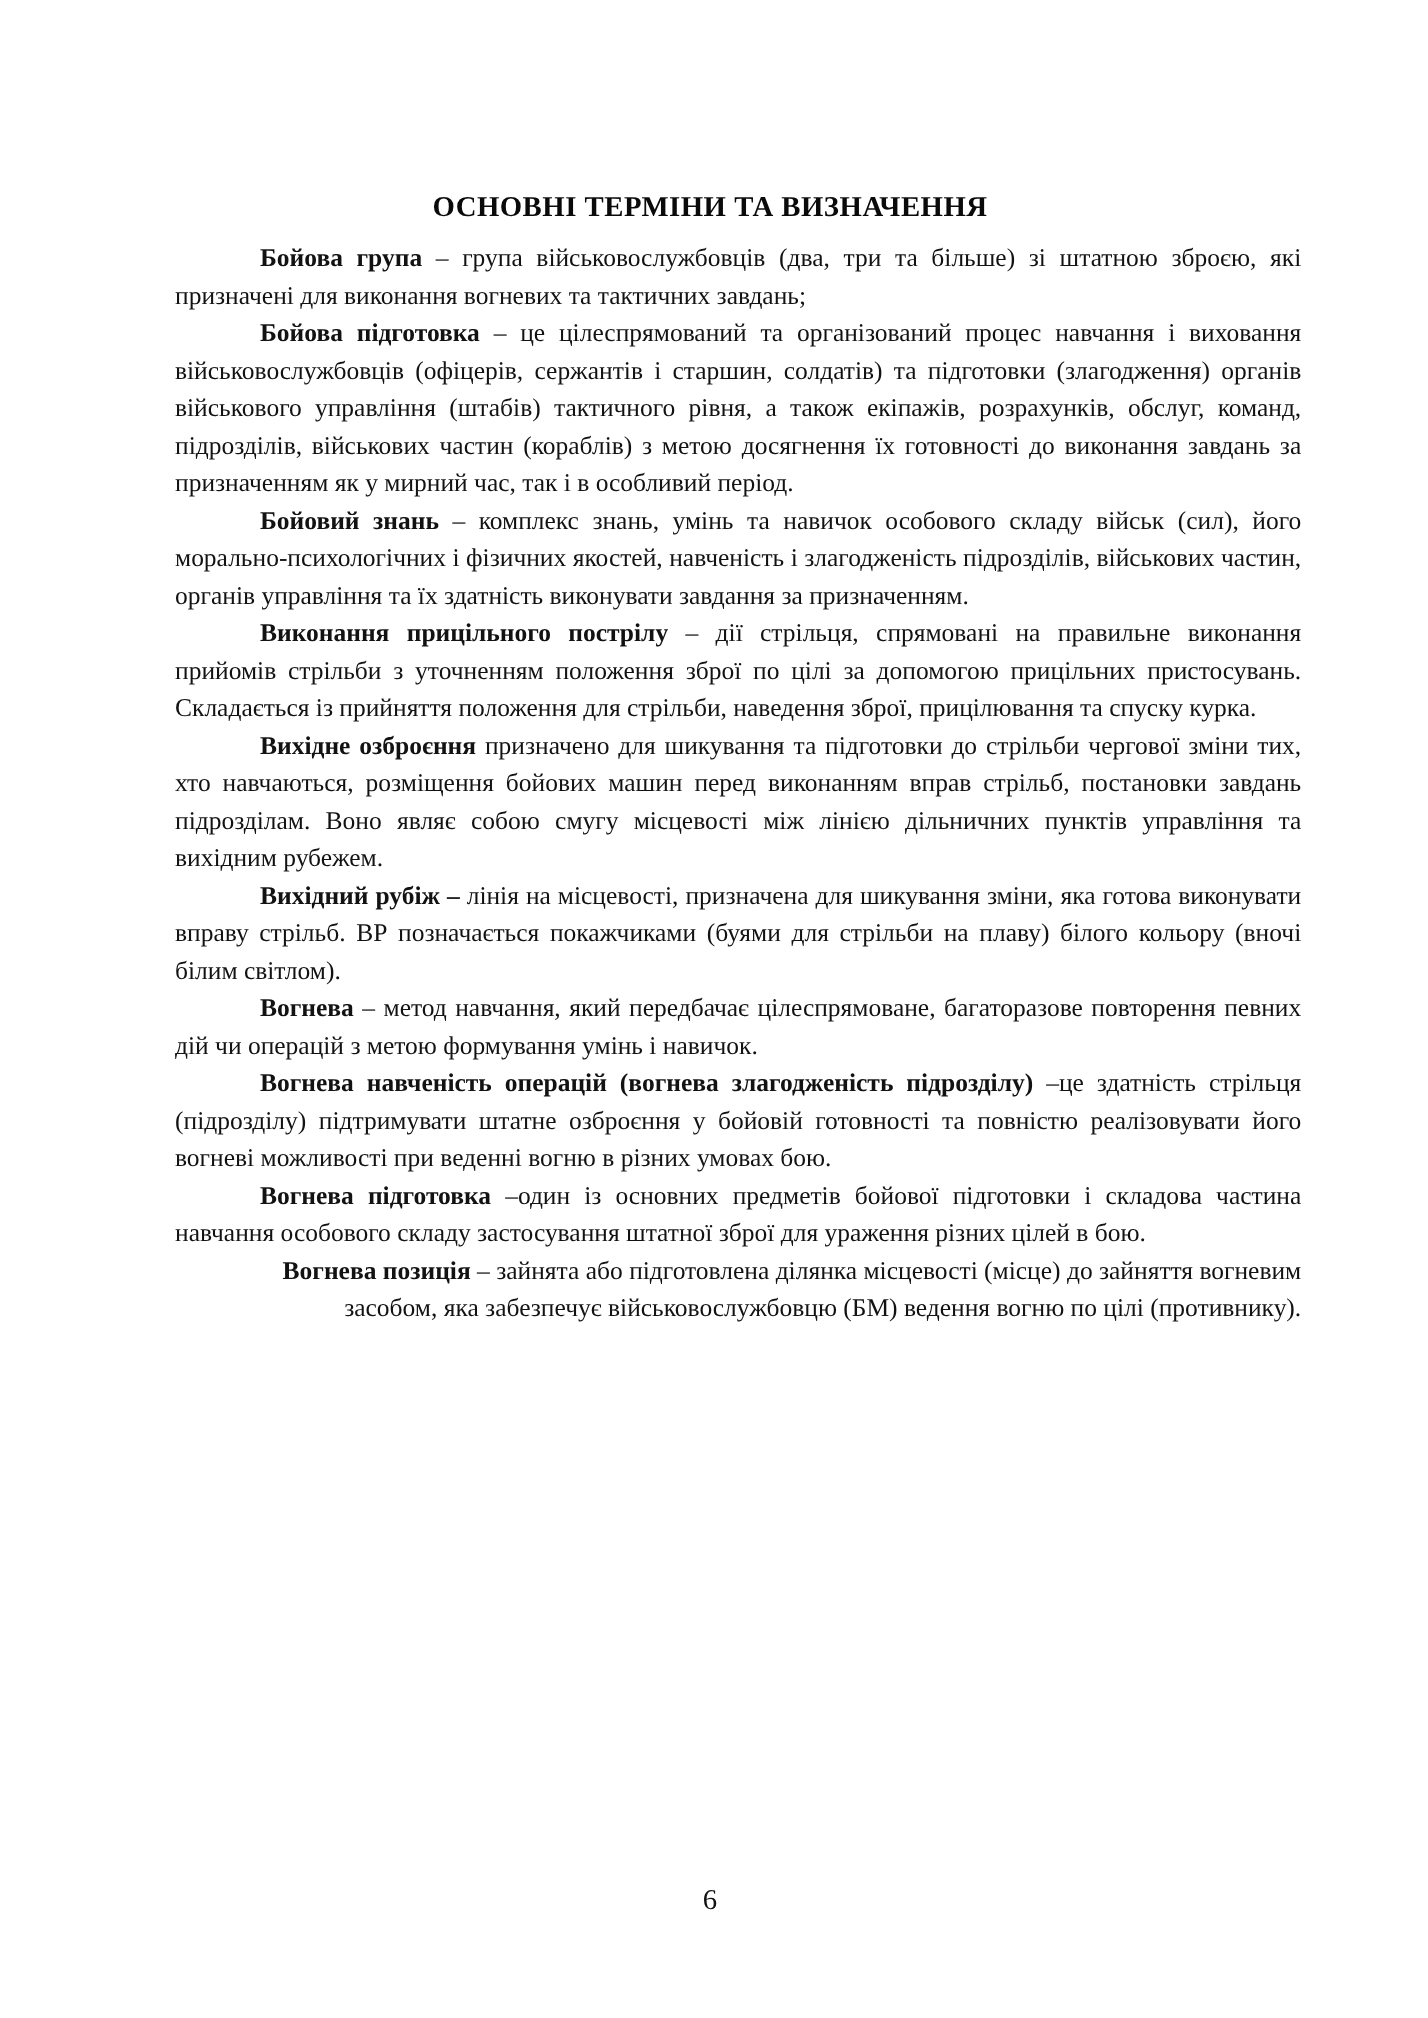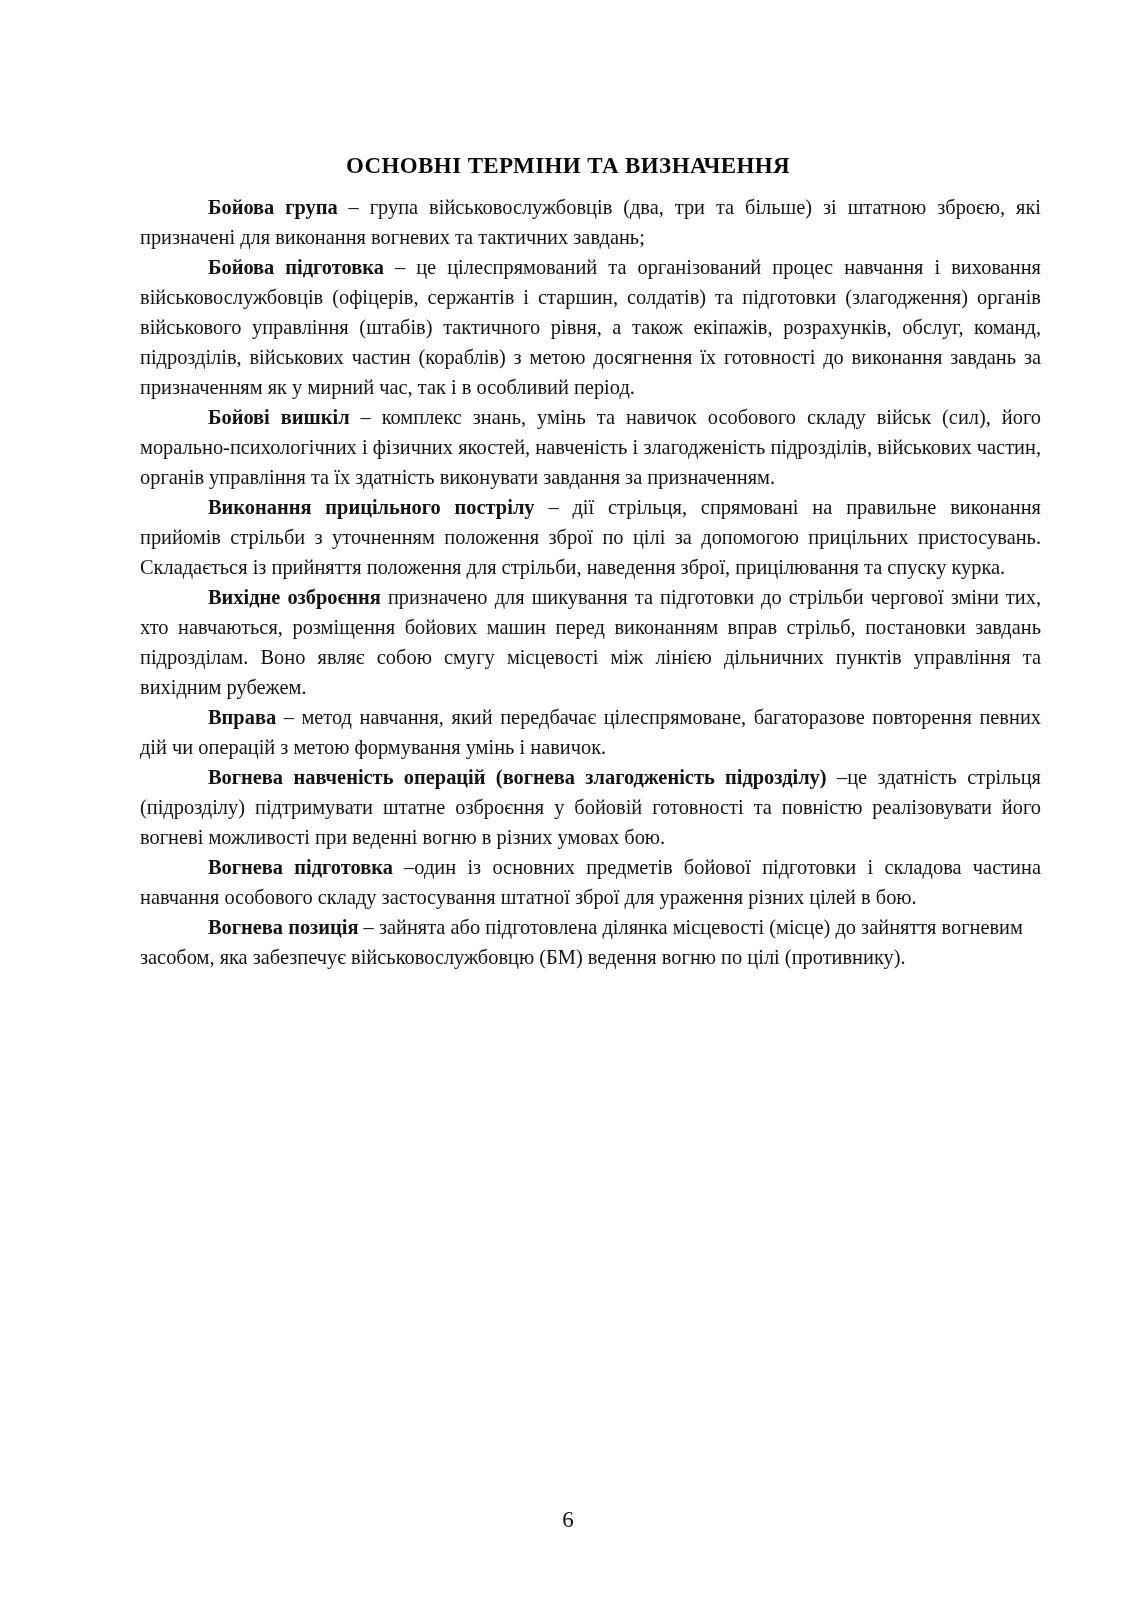--- a/index.html
+++ b/index.html
@@ -42,21 +42,21 @@
     font-size: 20.4px;
     line-height: 30px;
     text-align: justify;
     text-justify: inter-word;
     text-indent: 68px;
     color: #121212;
     hyphens: none;
     -webkit-hyphens: none;
   }
   p.para:last-child {
-    text-align: left;
+    text-align: right;
   }
   .term {
     font-weight: bold;
   }
   .page-number {
     position: absolute;
     left: 118px;
     top: 1505px;
     width: 900px;
     text-align: center;
@@ -78,34 +78,37 @@
       <span class="term">Бойова група</span><span> – група військовослужбовців (два, три та більше) зі штатною зброєю, які призначені для виконання вогневих та тактичних завдань;</span>
     </p>
 
     <p class="para">
       <span class="term">Бойова підготовка</span><span> – це цілеспрямований та організований процес навчання і виховання військовослужбовців (офіцерів, сержантів і старшин, солдатів) та підготовки (злагодження) органів військового управління (штабів) тактичного рівня, а також екіпажів, розрахунків, обслуг, команд, підрозділів, військових частин (кораблів) з метою досягнення їх готовності до виконання завдань за призначенням як у мирний час, так і в особливий період.</span>
     </p>
 
 
 
     <p class="para">
-      <span class="term">Бойові вишкіл</span><span> – комплекс знань, умінь та навичок особового складу військ (сил), його морально-психологічних і фізичних якостей, навченість і злагодженість підрозділів, військових частин, органів управління та їх здатність виконувати завдання за призначенням.</span>
+      <span class="term">Бойовий знань</span><span> – комплекс знань, умінь та навичок особового складу військ (сил), його морально-психологічних і фізичних якостей, навченість і злагодженість підрозділів, військових частин, органів управління та їх здатність виконувати завдання за призначенням.</span>
     </p>
 
     <p class="para">
       <span class="term">Виконання прицільного пострілу</span><span> – дії стрільця, спрямовані на правильне виконання прийомів стрільби з уточненням положення зброї по цілі за допомогою прицільних пристосувань. Складається із прийняття положення для стрільби, наведення зброї, прицілювання та спуску курка.</span>
     </p>
 
     <p class="para">
       <span class="term">Вихідне озброєння</span><span> призначено для шикування  та підготовки до стрільби чергової зміни тих, хто навчаються, розміщення бойових машин перед виконанням вправ стрільб, постановки завдань підрозділам. Воно являє собою смугу місцевості між лінією дільничних пунктів управління та вихідним рубежем.</span>
     </p>
 
+    <p class="para">
+      <span class="term">Вихідний рубіж –</span><span>  лінія на місцевості, призначена для шикування зміни, яка готова виконувати вправу стрільб. ВР позначається покажчиками (буями для стрільби на плаву) білого кольору (вночі білим світлом).</span>
+    </p>
 
     <p class="para">
-      <span class="term">Вправа</span><span> – метод навчання, який передбачає цілеспрямоване, багаторазове повторення певних дій чи операцій з метою формування умінь і навичок.</span>
+      <span class="term">Вогнева</span><span> – метод навчання, який передбачає цілеспрямоване, багаторазове повторення певних дій чи операцій з метою формування умінь і навичок.</span>
     </p>
 
     <p class="para">
       <span class="term">Вогнева навченість операцій (вогнева злагодженість підрозділу)</span><span> –це здатність стрільця (підрозділу) підтримувати штатне озброєння у бойовій готовності та повністю реалізовувати його вогневі можливості при веденні вогню в різних умовах бою.</span>
     </p>
 
     <p class="para">
       <span class="term">Вогнева підготовка</span><span> –один із основних предметів бойової підготовки і складова частина навчання особового складу застосування штатної зброї для ураження різних цілей в бою.</span>
     </p>
 

